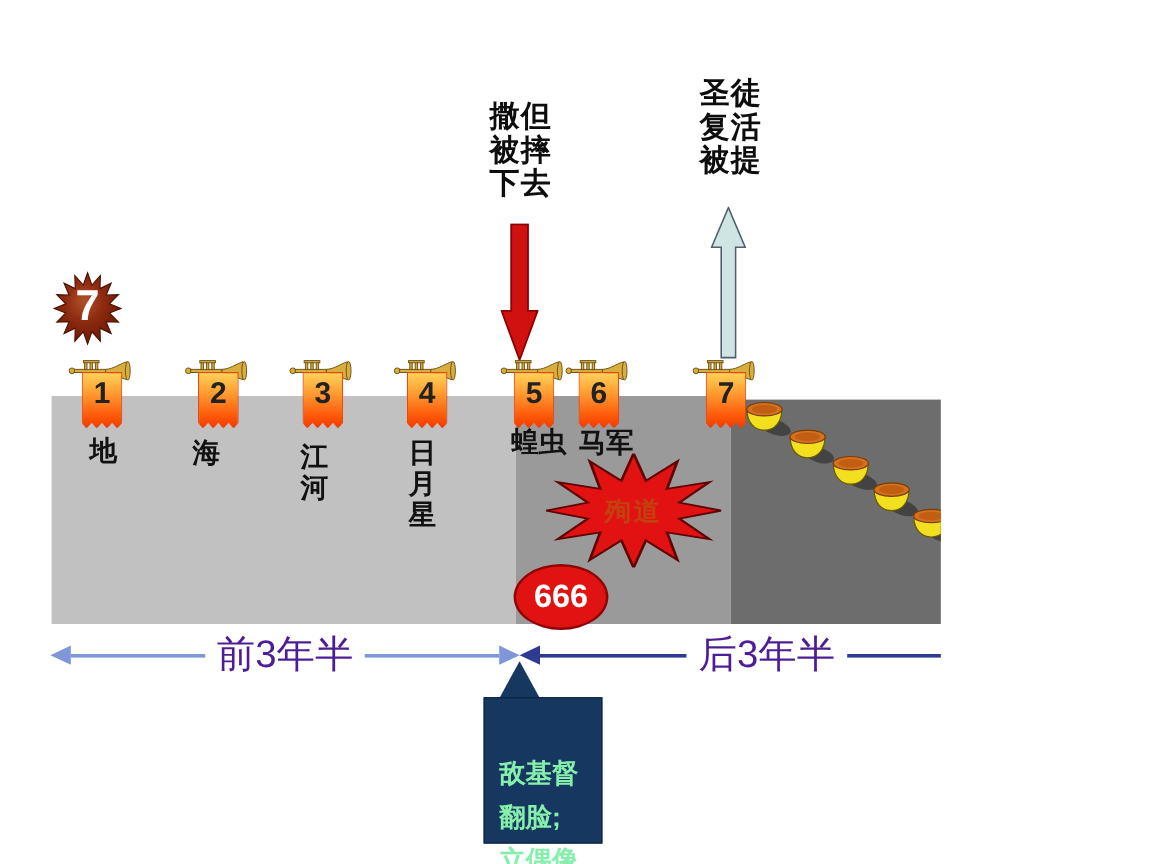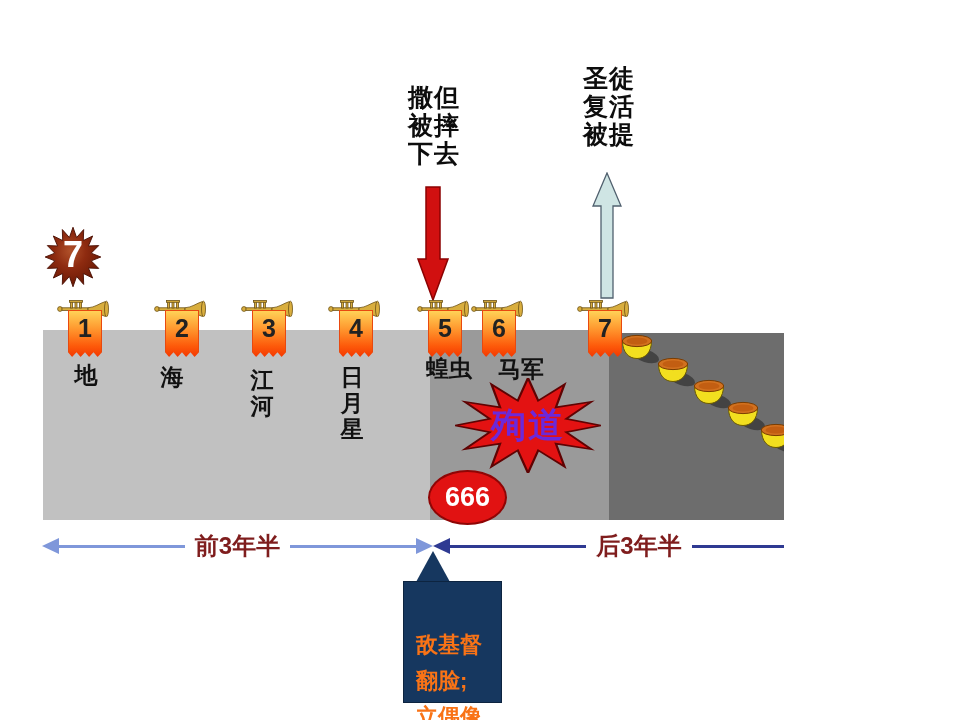--- a/index.html
+++ b/index.html
@@ -29,42 +29,42 @@
     text-align:center;
   }
   .banner-num{font-size:25px;font-weight:600;color:#222;line-height:30px;display:inline-block;margin-top:2px;}
   .trumpet-label{
     font-size:23px;font-weight:600;color:#111;text-align:center;
     white-space:pre-line;line-height:26px;
   }
   
   .star-text{
     display:flex;align-items:center;justify-content:center;
-    color:#6d28d9;font-weight:700;font-size:35px;letter-spacing:2px;
+    color:#c2410c;font-weight:700;font-size:22px;letter-spacing:2px;
   }
   .mark-ellipse{
     background:#e11212;border:2px solid #8f0505;border-radius:50%;
     display:flex;align-items:center;justify-content:center;
     color:#fff;font-weight:700;font-size:27px;
   }
   
   .timeline{display:flex;align-items:center;height:28px;}
   .tl-line{flex:1;height:3px;}
-  .tl-text{font-size:24px;font-weight:700;color:#7f1d1d;margin:0 10px;white-space:nowrap;}
+  .tl-text{font-size:32px;font-weight:400;color:#4c1d95;margin:0 10px;white-space:nowrap;}
   .ah{width:0;height:0;border-top:8px solid transparent;border-bottom:8px solid transparent;}
   .timeline-first .tl-line{background:#7f97da;}
   .timeline-first .ah-left{border-right:17px solid #7f97da;}
   .timeline-first .ah-right{border-left:17px solid #7f97da;}
   .timeline-second .tl-line{background:#2f3a92;}
   .timeline-second .ah-left{border-right:17px solid #2f3a92;}
   .timeline-second .ah-right{border-left:17px solid #2f3a92;}
   
   .callout-box{
     background:#16375f;border:1px solid #0d2440;
-    color:#f97316;font-size:22px;font-weight:600;line-height:36px;
+    color:#86efac;font-size:22px;font-weight:600;line-height:36px;
     padding:9px 6px 6px 12px;white-space:pre-line;box-sizing:border-box;
   }
   .callout-pointer{
     width:0;height:0;border-left:17px solid transparent;border-right:17px solid transparent;
     border-bottom:31px solid #16375f;
   }
   .seal-num{
     display:flex;align-items:center;justify-content:center;
     color:#fff;font-size:36px;font-weight:700;
   }
@@ -225,21 +225,21 @@
   </div>
 
   <div class="trumpet-label abs" style="left:64px;top:362px;width:44px;">地</div>
   <div class="trumpet-label abs" style="left:150px;top:364px;width:44px;">海</div>
   <div class="trumpet-label abs" style="left:240px;top:367px;width:44px;">江
 河</div>
   <div class="trumpet-label abs" style="left:330px;top:364px;width:44px;">日
 月
 星</div>
   <div class="trumpet-label abs" style="left:424px;top:355px;width:50px;">蝗虫</div>
-  <div class="trumpet-label abs" style="left:496px;top:356px;width:50px;">马军</div>
+  <div class="trumpet-label abs" style="left:480px;top:356px;width:50px;">马军</div>
 
   <div class="abs" style="left:455px;top:378px;width:146px;height:95px;">
     <svg width="146" height="95" viewBox="0 0 100 100" preserveAspectRatio="none">
       <polygon points="50,0 57,23.9 75,6.7 69.1,30.9 93.3,25 76.1,43 100,50 76.1,57 93.3,75 69.1,69.1 75,93.3 57,76.1 50,100 43,76.1 25,93.3 30.9,69.1 6.7,75 23.9,57 0,50 23.9,43 6.7,25 30.9,30.9 25,6.7 43,23.9" fill="#e31212" stroke="#5f0303" stroke-width="1.6"></polygon>
     </svg>
     <div class="star-text abs" style="left:0;top:0;width:146px;height:95px;">殉道</div>
   </div>
 
   <div class="mark-ellipse abs" style="left:428px;top:470px;width:75px;height:51px;align-items:center;">
     <span>666</span>

